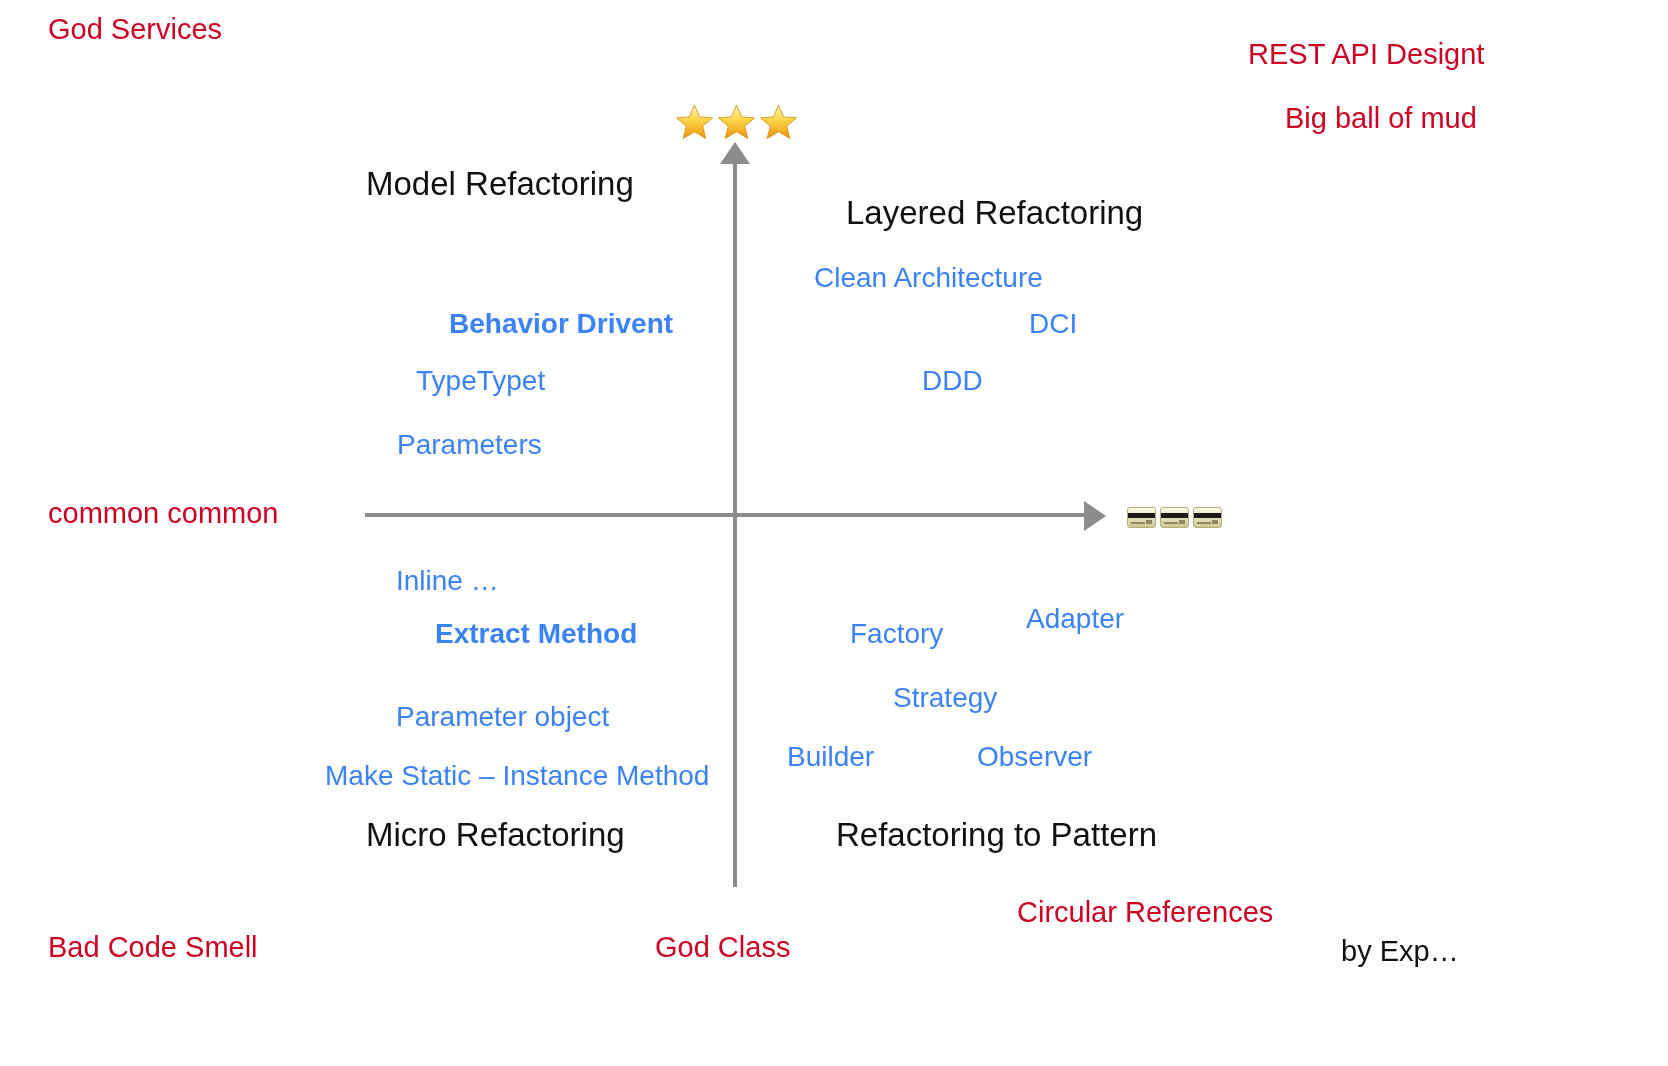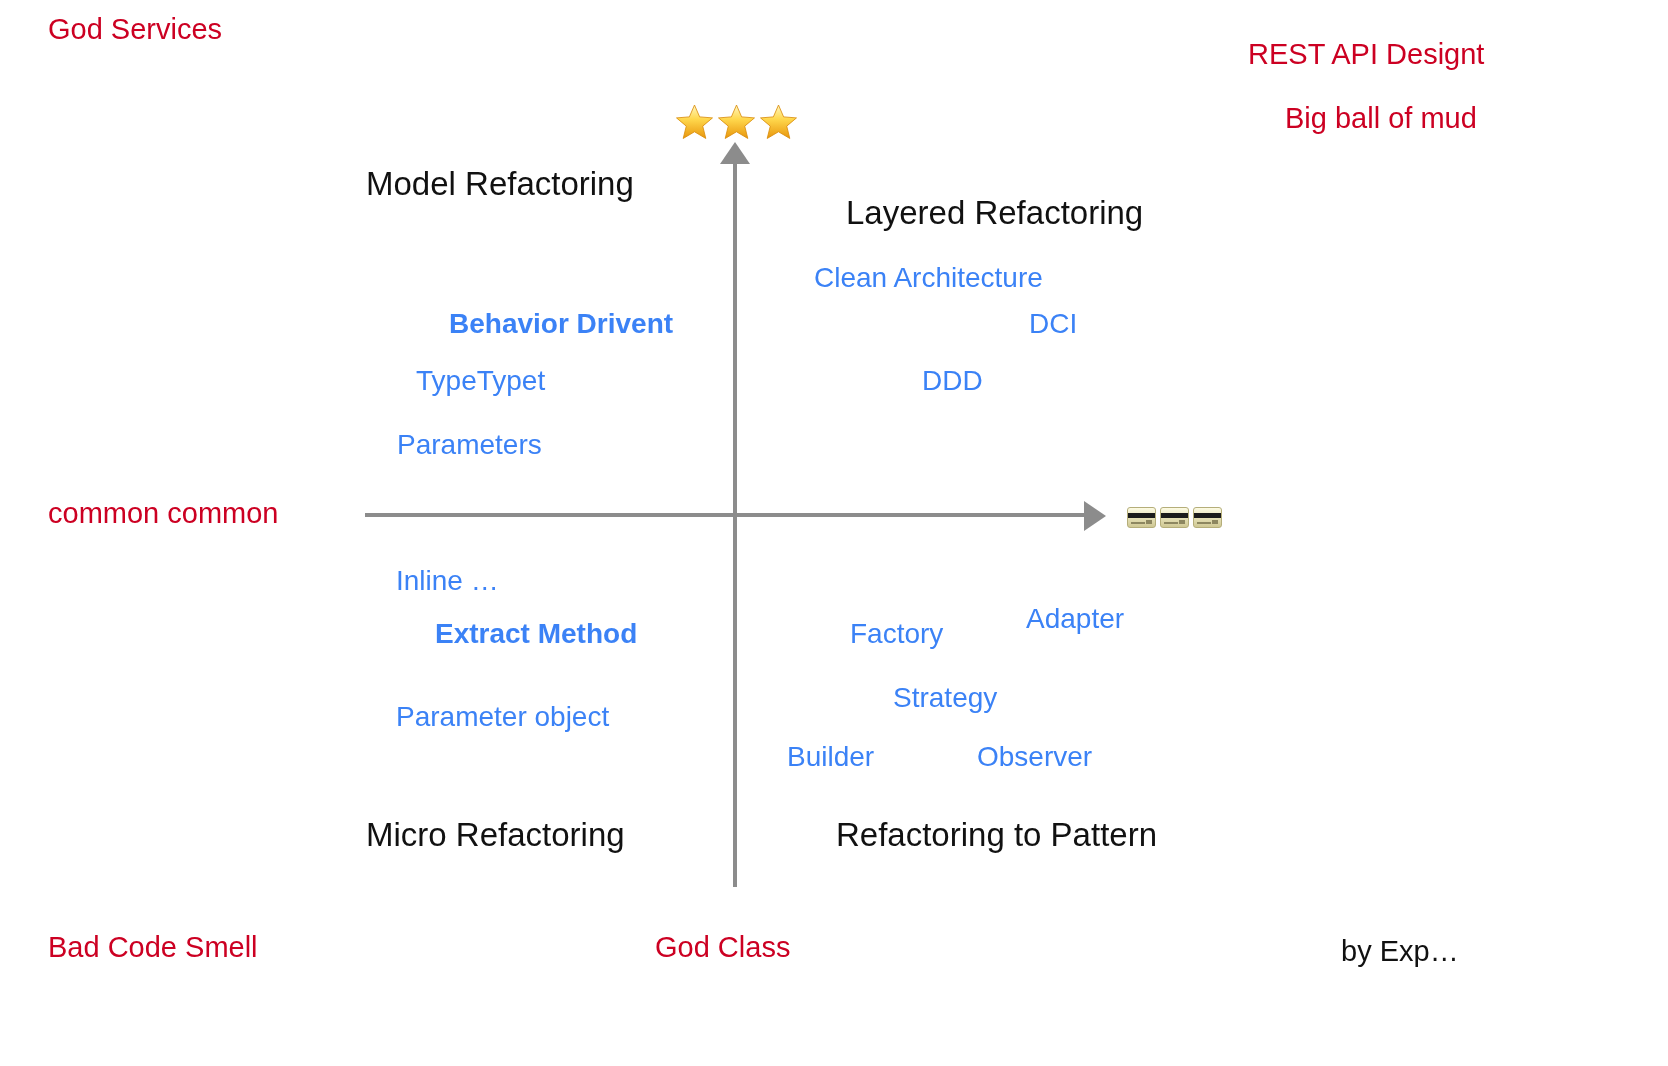--- a/index.html
+++ b/index.html
@@ -209,20 +209,21 @@
   <div class="txt item-label" style="left:1029px; top:309px;">DCI</div>
 
   <div class="txt item-label" style="left:922px; top:366px;">DDD</div>
 
   <div class="txt item-label" style="left:396px; top:566px;">Inline …</div>
 
   <div class="txt item-label" style="left:435px; top:619px;font-weight:bold;">Extract Method</div>
 
   <div class="txt item-label" style="left:396px; top:702px;">Parameter object</div>
 
+  <div class="txt item-label" style="left:325px; top:761px;">Make Static – Instance Method</div>
 
   <div class="txt item-label" style="left:838px; top:619px;margin-left:12px;">Factory</div>
 
   <div class="txt item-label" style="left:1026px; top:604px;">Adapter</div>
 
   <div class="txt item-label" style="left:893px; top:683px;">Strategy</div>
 
   <div class="txt item-label" style="left:787px; top:742px;">Builder</div>
 
   <div class="txt item-label" style="left:977px; top:742px;">Observer</div>
@@ -232,16 +233,17 @@
   <div class="txt red-note" style="left:1248px; top:39px;">REST API Designt</div>
 
   <div class="txt red-note" style="left:1285px; top:103px;">Big ball of mud</div>
 
   <div class="txt red-note" style="left:48px; top:498px;">common common</div>
 
   <div class="txt red-note" style="left:48px; top:932px;">Bad Code Smell</div>
 
   <div class="txt red-note" style="left:655px; top:932px;">God Class</div>
 
+  <div class="txt red-note" style="left:1017px; top:897px;">Circular References</div>
 
   <div class="txt credit-note" style="left:1341px; top:936px;">by Exp…</div>
 
 </div>
 
 </body></html>

